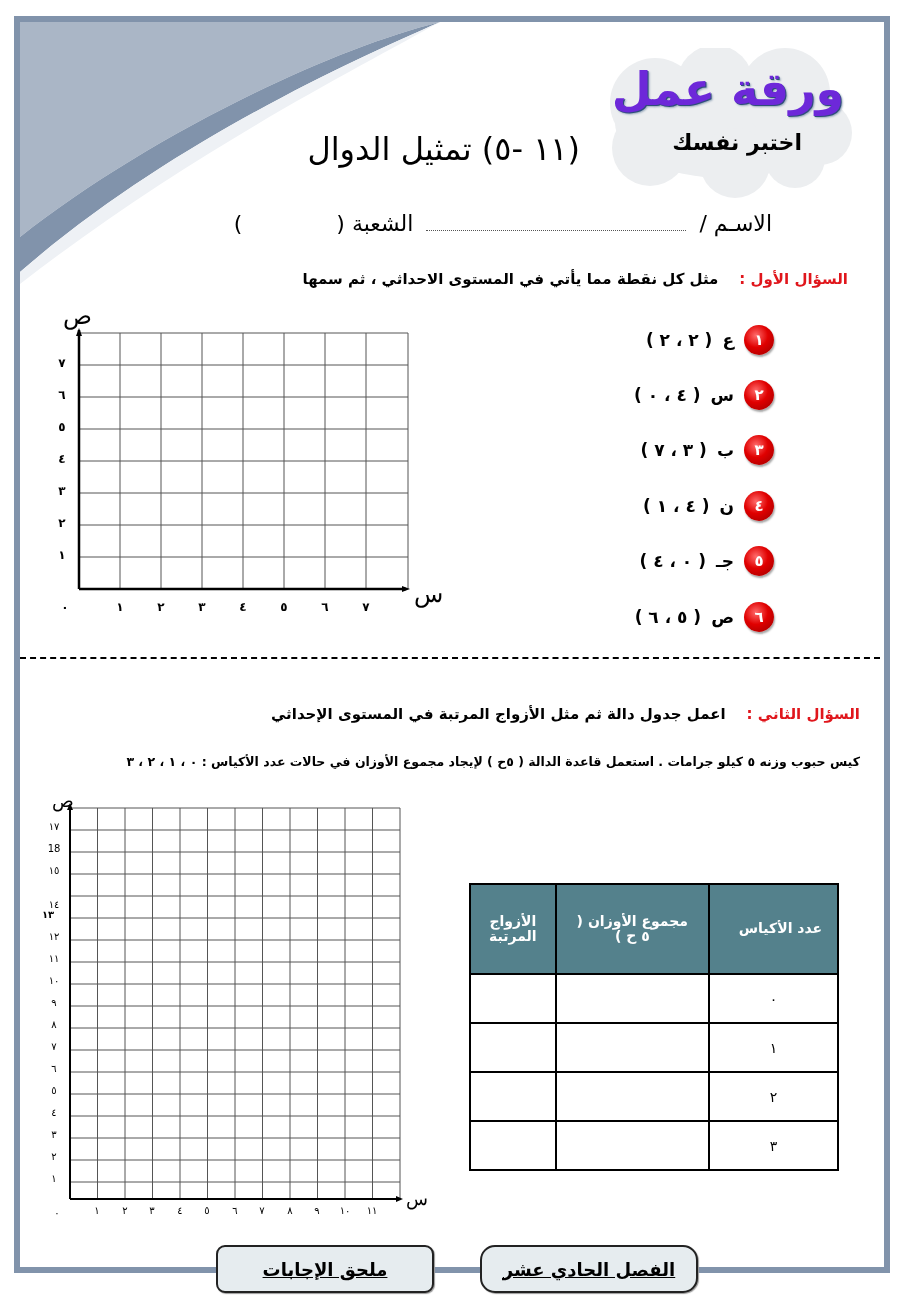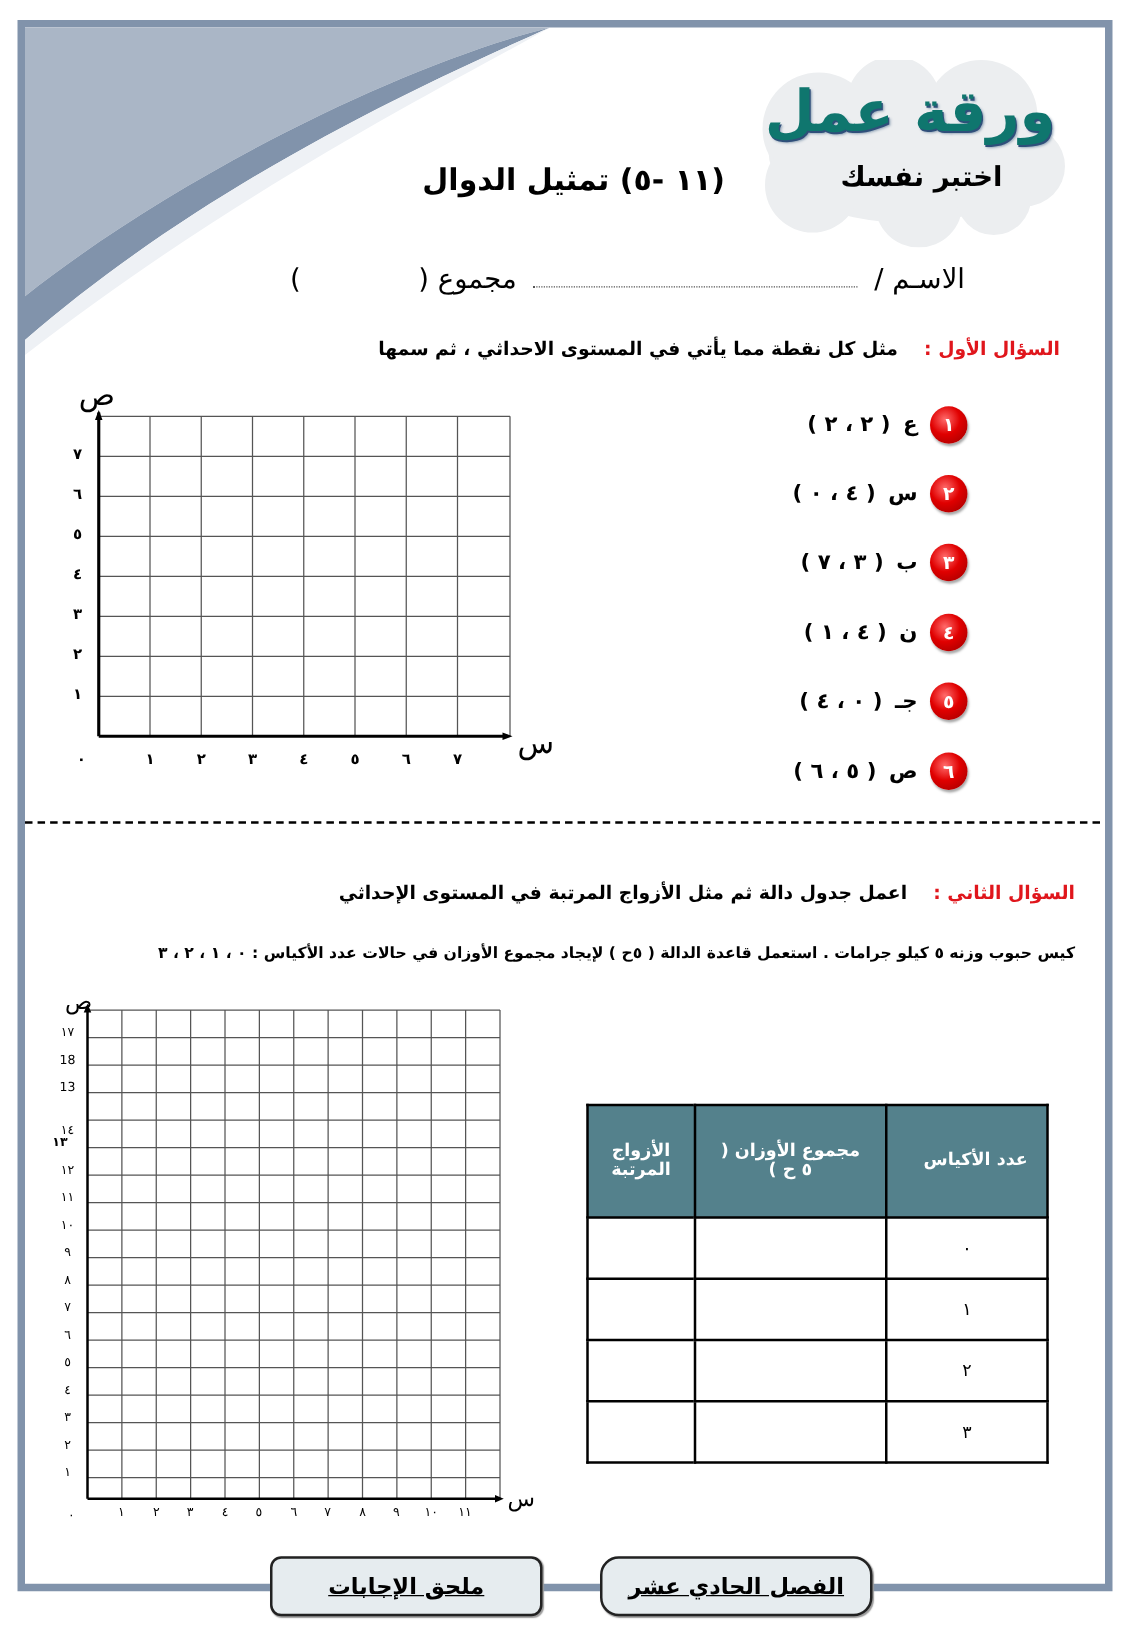--- a/index.html
+++ b/index.html
@@ -4,25 +4,25 @@
 <style>
   html, body { margin:0; padding:0; }
   body { width:900px; height:1300px; position:relative; background:#ffffff; overflow:hidden;
          font-family:"DejaVu Sans", sans-serif; color:#000; }
   .abs { position:absolute; }
   .frame { position:absolute; left:14px; top:16px; width:864px; height:1245px;
            border:6px solid #8193ab; box-sizing:content-box; }
   .swoosh { position:absolute; left:20px; top:22px; }
   .cloud { position:absolute; left:595px; top:48px; }
   .logo-text { position:absolute; left:608px; top:62px; width:240px; text-align:center;
-               font-size:46px; font-weight:bold; color:#0f766e;
+               font-size:46px; font-weight:bold; color:#6d28d9;
                text-shadow:1px 1px 0 #2f4f7a, 2px 2px 2px #9ab; letter-spacing:2px; }
   .rtl { direction:rtl; unicode-bidi:isolate; white-space:nowrap; }
   .subtitle-self { position:absolute; right:98px; top:130px; font-size:22px; font-weight:bold; }
-  .lesson-title { position:absolute; right:320px; top:130px; font-size:24px; font-weight:bold; }
+  .lesson-title { position:absolute; right:320px; top:130px; font-size:32px; font-weight:normal; }
   .name-line { position:absolute; right:128px; top:211px; font-size:22px; }
   .name-dots { display:inline-block; width:260px; border-bottom:1px dotted #555; height:18px; vertical-align:baseline; margin:0 6px; }
   .q-head { position:absolute; font-size:15px; font-weight:bold;text-align:right; }
   .q-label { color:#e0161c; }
   .point-item { position:absolute; font-size:17px; font-weight:bold; display:flex; align-items:center; gap:10px; direction:rtl; }
   .ball { width:30px; height:30px; border-radius:50%;
           background:radial-gradient(circle at 40% 35%, #ff6b6b 0%, #e00000 45%, #9a0000 100%);
           color:#fff; font-size:15px; font-weight:bold; display:flex; align-items:center; justify-content:center;
           box-shadow:1px 2px 2px rgba(0,0,0,0.35); }
   .axis-tick { position:absolute; font-size:12px; font-weight:bold; width:20px; text-align:center; }
@@ -59,21 +59,21 @@
     <circle cx="200" cy="110" r="30"></circle>
   </g>
 </svg>
 <div class="logo-text rtl">ورقة عمل</div>
 <div class="subtitle-self rtl">اختبر نفسك</div>
 <div class="lesson-title rtl">(١١ -٥) تمثيل الدوال</div>
 
 <div class="name-line rtl">
   <span>الاسـم /</span>
   <span class="name-dots"></span>
-  <span>مجموع (</span>
+  <span>الشعبة (</span>
   <span style="display:inline-block;width:80px;"></span>
   <span>)</span>
 </div>
 
 <div class="q-head rtl" style="right:52px; top:270px;">
   <span class="q-label">السؤال الأول :</span>
   <span>&nbsp;&nbsp;</span>
   <span>مثل كل نقطة مما يأتي في المستوى الاحداثي ، ثم سمها</span>
 </div>
 
@@ -218,21 +218,21 @@
 <div class="axis-tick-sm" style="left:44px; top:1085px;">٥</div>
 <div class="axis-tick-sm" style="left:44px; top:1063px;">٦</div>
 <div class="axis-tick-sm" style="left:44px; top:1041px;">٧</div>
 <div class="axis-tick-sm" style="left:44px; top:1019px;">٨</div>
 <div class="axis-tick-sm" style="left:44px; top:997px;">٩</div>
 <div class="axis-tick-sm" style="left:44px; top:975px;">١٠</div>
 <div class="axis-tick-sm" style="left:44px; top:953px;">١١</div>
 <div class="axis-tick-sm" style="left:44px; top:931px;">١٢</div>
 <div class="axis-tick-sm" style="left:38px; top:909px;font-weight:bold;">١٣</div>
 <div class="axis-tick-sm" style="left:44px; top:887px;margin-top:12px;">١٤</div>
-<div class="axis-tick-sm" style="left:44px; top:865px;">13</div>
+<div class="axis-tick-sm" style="left:44px; top:865px;">١٥</div>
 <div class="axis-tick-sm" style="left:44px; top:843px;">18</div>
 <div class="axis-tick-sm" style="left:44px; top:821px;">١٧</div>
 
 <table class="func">
   <thead>
     <tr>
       <th style="width:120px;padding-left:15px;">عدد الأكياس</th>
       <th style="width:135px; padding:16px 14px;">مجموع الأوزان ( ٥ ح )</th>
       <th style="padding:0 18px;">الأزواج المرتبة</th>
     </tr>

